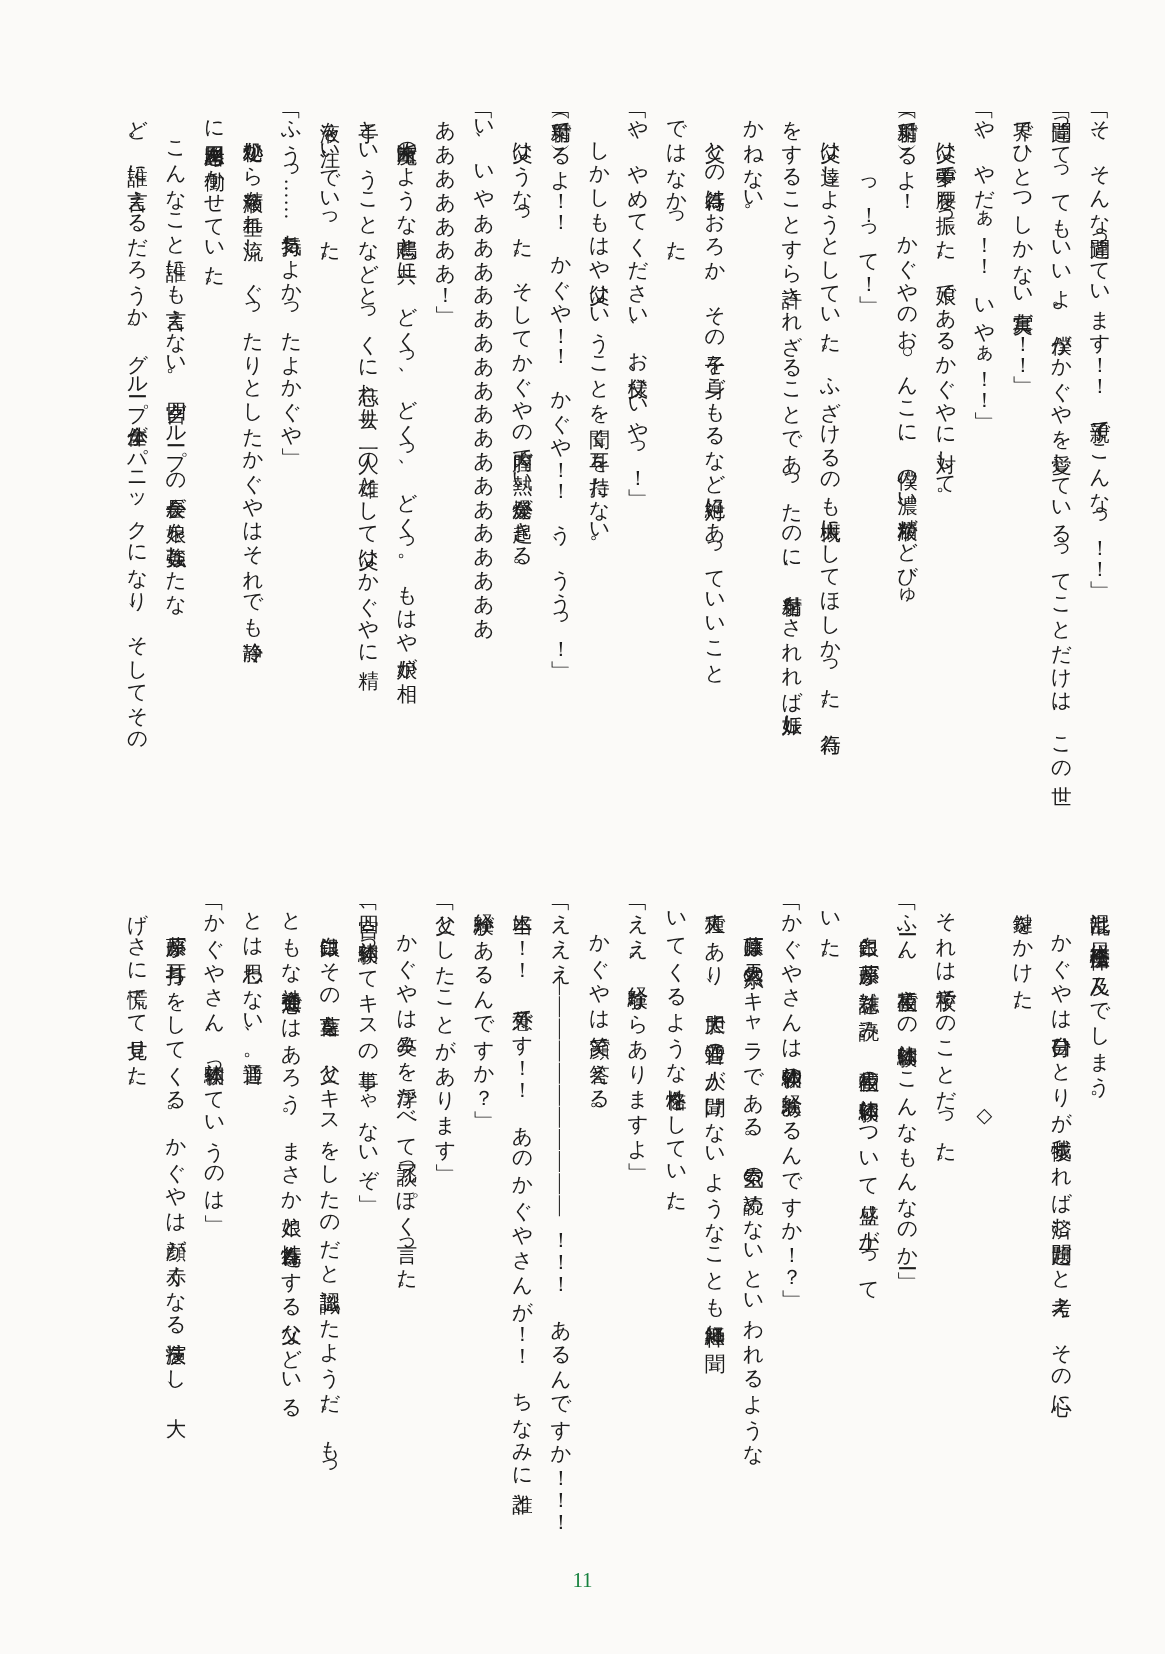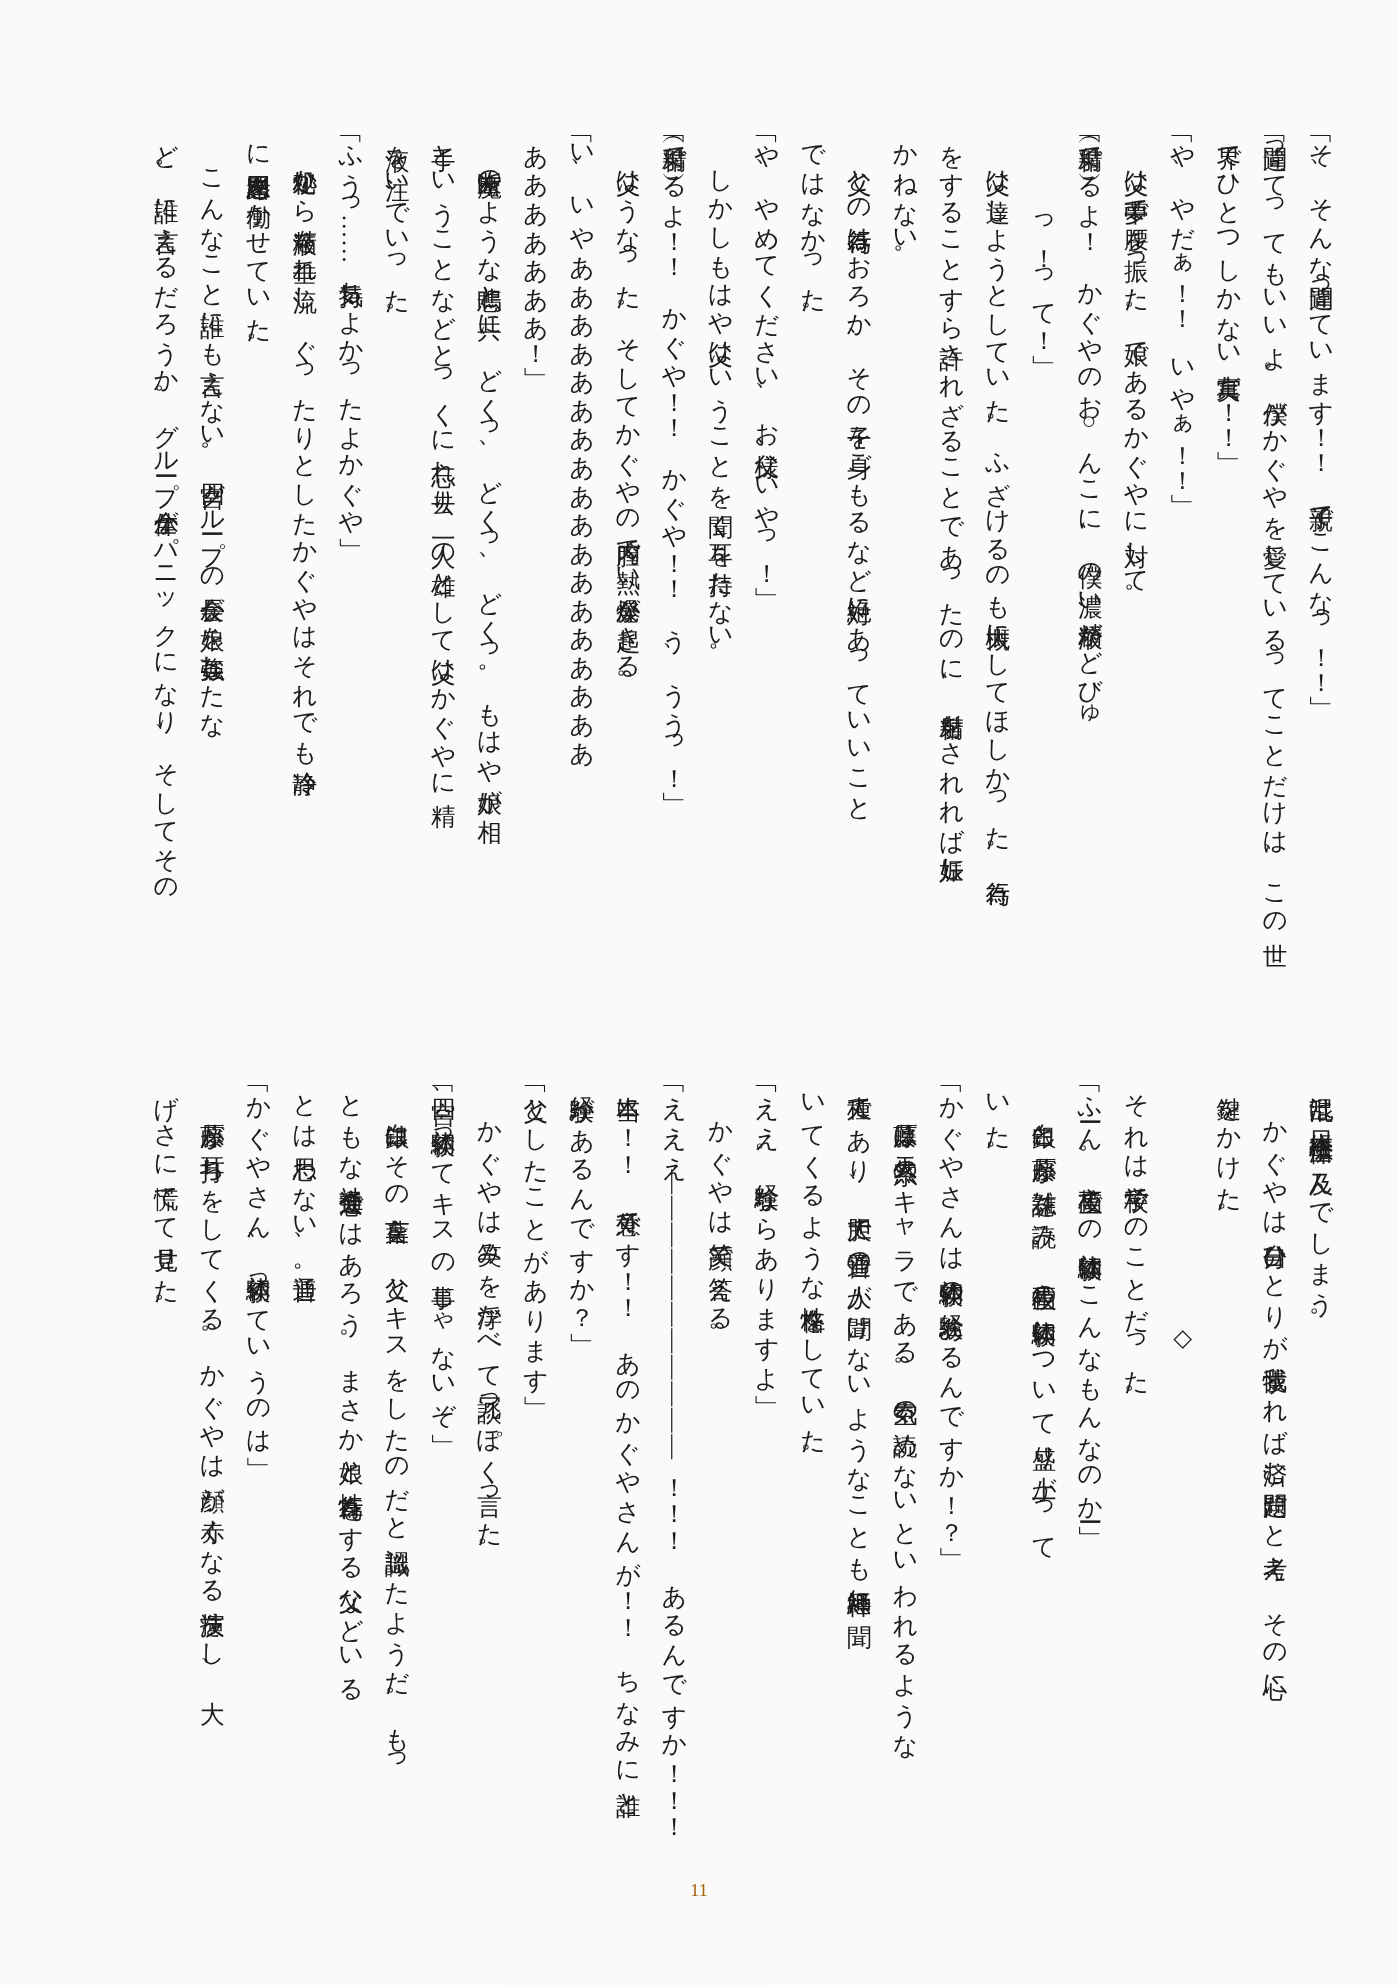--- a/index.html
+++ b/index.html
@@ -26,22 +26,22 @@
     letter-spacing:0.4px;
     white-space:nowrap;
     font-weight:500;
   }
   .block-bottom .col{letter-spacing:1.6px;}
   .divider-col{padding-top:205px;}
   .pageno{
     position:absolute;
     top:1568px;left:0;width:100%;
     text-align:center;
-    font-size:15px;
-    color:#a16207;
+    font-size:21px;
+    color:#15803d;
   }
 </style>
 </head>
 <body>
 
 <div class="sheet">
 
   <div class="vblock block-top">
     <p class="col">「そ、そんな間違っています！！　親子でこんなっ！！」</p>
     <p class="col">「間違ってってもいいよ。僕がかぐやを愛しているってことだけは、この世</p>

